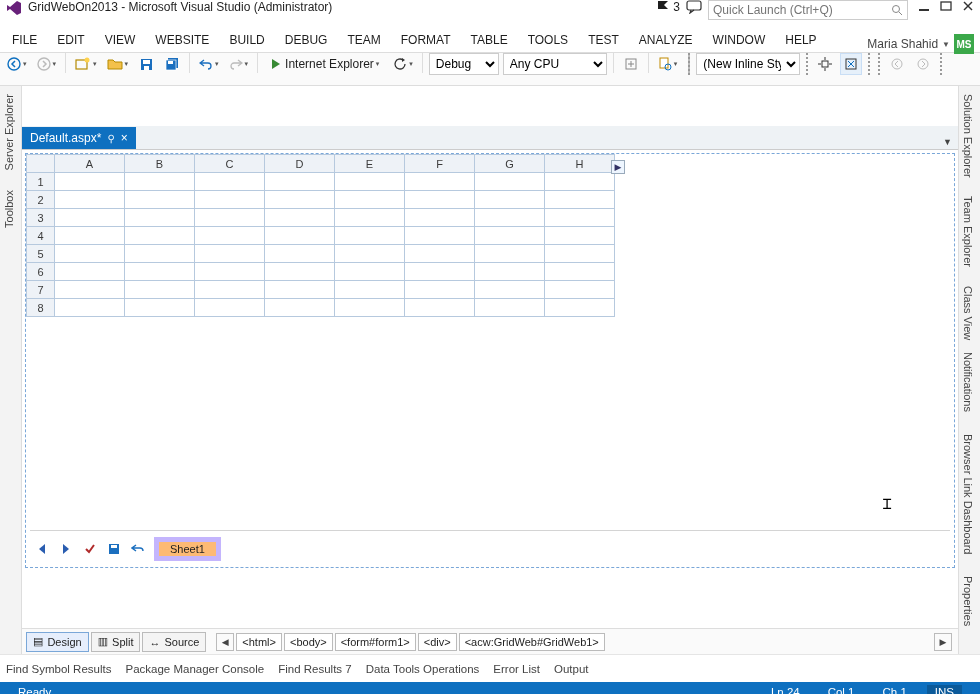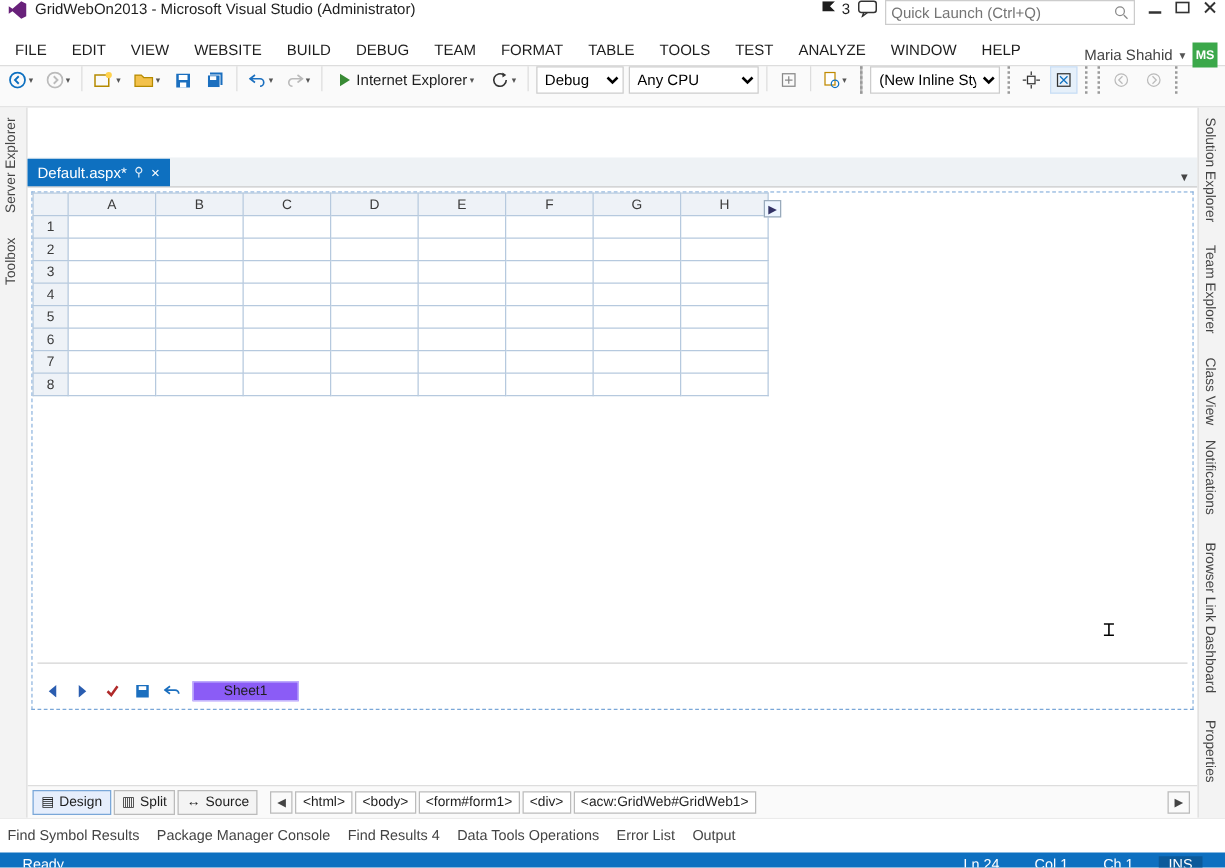--- a/index.html
+++ b/index.html
@@ -55,21 +55,21 @@
   .grid .corner { width:28px; background:#eef2f7; }
   .grid .colh { width:70px; text-align:center; }
   .grid .rowh { width:28px; text-align:center; background:#eef2f7; }
   .grid td { width:70px; background:#fff; }
   .rt-arrow { position:absolute; right:-10px; top:6px; width:14px; height:14px; border:1px solid #9ab; background:#eef6ff; color:#336; font-size:9px; display:flex; align-items:center; justify-content:center; cursor:pointer;}
   .gridwrap { position:relative; width: fit-content;}
 
   .gridfooter { position:absolute; bottom:36px; left:4px; right:4px; border-top:1px solid #d4d4d4;}
   .gridctrls { position:absolute; bottom:6px; left:8px; display:flex; align-items:center; gap:8px; }
   .gridctrls .icb { width:16px; height:16px; display:flex; align-items:center; justify-content:center; cursor:pointer; }
-  .gridctrls .sheet { border:1px solid #c4b5fd; background:#8b5cf6; padding:1px 24px; font-size:11px; }
+  .gridctrls .sheet { border:5px solid #c4b5fd; background:#fdba74; padding:1px 11px; font-size:11px; }
   .text-cursor { position:absolute; right:62px; bottom:54px; font-size:14px; color:#000; }
 
   .viewbar { height:26px; border-top:1px solid #ddd; display:flex; align-items:center; padding:0 4px; gap:0; background:#fafafa;}
   .viewbtn { border:1px solid #bbb; background:#f4f4f4; height:20px; display:flex; align-items:center; padding:0 6px; gap:4px; font-size:11px; cursor:pointer; margin-right:2px; }
   .viewbtn.active { background:#e6eefc; border-color:#7aa7d8; }
   .navsq { border:1px solid #bbb; width:18px; height:18px; display:flex; align-items:center; justify-content:center; font-size:9px; color:#444; margin-right:2px; cursor:pointer; }
   .bcitem { border:1px solid #bbb; background:#fff; height:18px; padding:0 5px; display:flex; align-items:center; font-size:11px; cursor:pointer; margin-right:2px;}
   .viewbar .gap { width:8px; }
   .viewbar .endnav { margin-left:auto; }
 
@@ -471,21 +471,21 @@
     <div class="vt" style="top:196px;">Class View</div>
     <div class="vt" style="top:262px;">Notifications</div>
     <div class="vt" style="top:344px;">Browser Link Dashboard</div>
     <div class="vt" style="top:486px;">Properties</div>
   </div>
 </div>
 
 <div class="panelstrip">
   <span class="pt">Find Symbol Results</span>
   <span class="pt">Package Manager Console</span>
-  <span class="pt">Find Results 4</span>
+  <span class="pt">Find Results 7</span>
   <span class="pt">Data Tools Operations</span>
   <span class="pt">Error List</span>
   <span class="pt">Output</span>
 </div>
 
 <div class="statusbar">
   <span>Ready</span>
   <span class="sgap"></span>
   <span class="scell">Ln 24</span>
   <span class="scell">Col 1</span>

